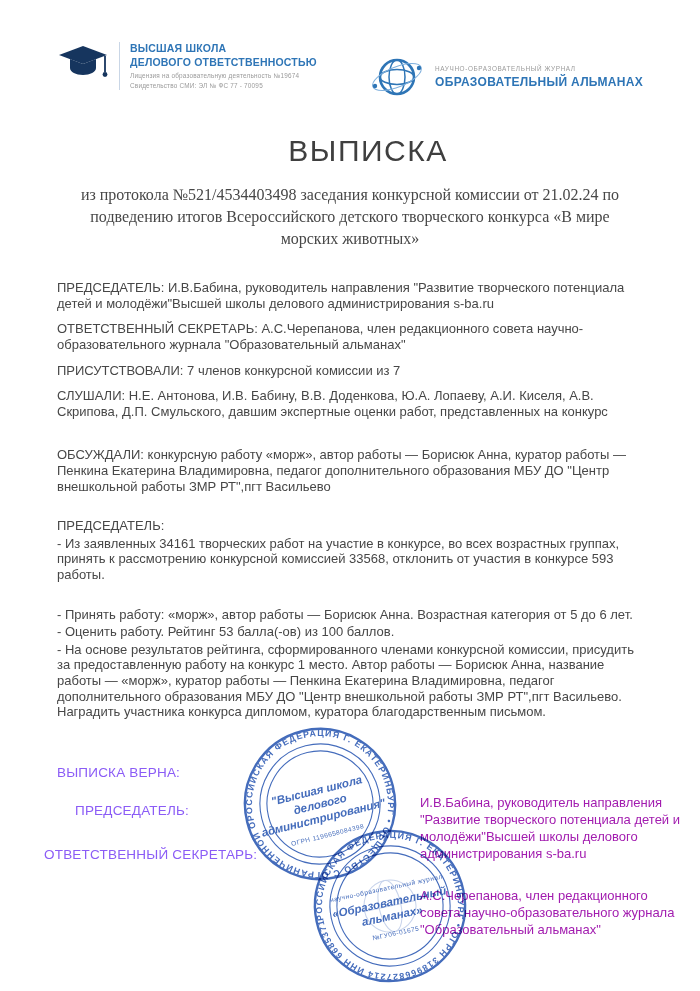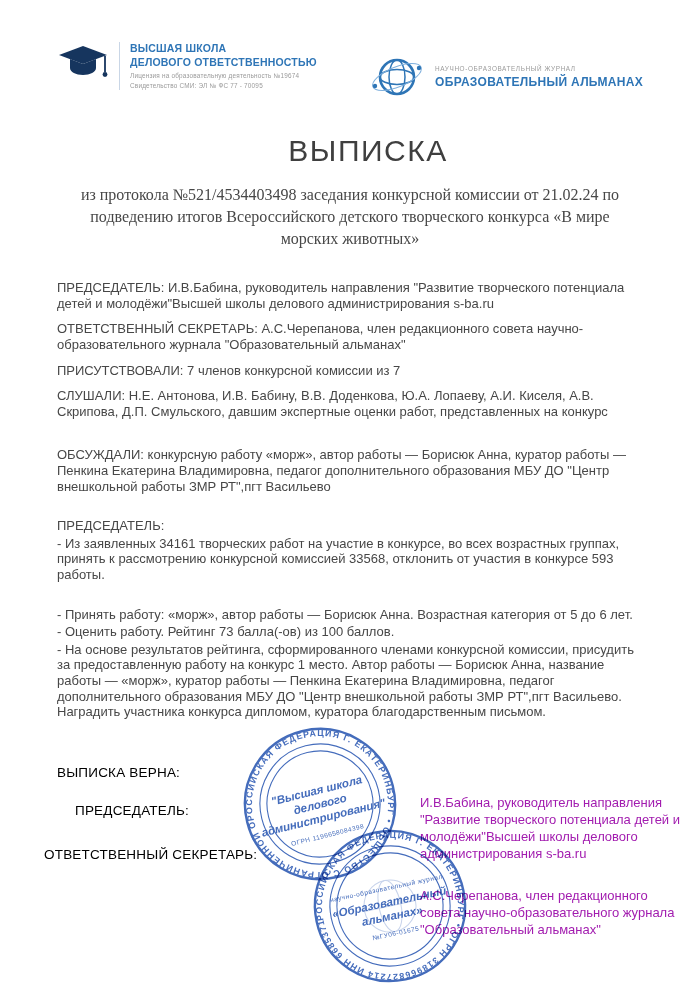--- a/index.html
+++ b/index.html
@@ -22,21 +22,21 @@
   .title { text-align:center; font-size:30px; font-weight:400; color:#3f3f3f; letter-spacing:1.5px; margin-top:28px;padding-left:36px; }
   .intro { margin:16px auto 0; max-width:548px; text-align:center; font-size:16px; line-height:1.38; color:#474747;font-family:Liberation Serif, serif; }
   
   .body { padding:30px 57px 0 57px; }
   .para { font-size:13px; line-height:1.2; margin-bottom:10px; }
   .para.gap-lg { margin-bottom:28px; }
   .para.gap-md { margin-bottom:24px; }
   .para.gap-xs { margin-bottom:2px; }
   .para.gap-after { margin-bottom:24px; }
   
-  .footer-label { position:absolute; font-size:13.5px; color:#000000; letter-spacing:0.2px; }
+  .footer-label { position:absolute; font-size:13.5px; color:#8b5cf6; letter-spacing:0.2px; }
   .verified-label { left:57px; top:765px; }
   .chair-label { left:75px; top:803px; }
   .secretary-label { left:44px; top:847px; }
   .sign-text { position:absolute; left:420px; width:270px; font-size:13px; line-height:1.3; color:#a21caf; }
   .chair-text { top:795px; }
   .secretary-text { top:888px; }
   
   .stamp { position:absolute; mix-blend-mode:multiply; opacity:0.95; }
   .stamp-1 { left:240px; top:724px; transform:rotate(-14deg); }
   .stamp-2 { left:310px; top:826px; transform:rotate(-12deg); }
@@ -92,21 +92,21 @@
 
   <main class="body">
     <p class="para">ПРЕДСЕДАТЕЛЬ: И.В.Бабина, руководитель направления "Развитие творческого потенциала детей и молодёжи"Высшей школы делового администрирования s-ba.ru</p>
     <p class="para">ОТВЕТСТВЕННЫЙ СЕКРЕТАРЬ: А.С.Черепанова, член редакционного совета научно-образовательного журнала "Образовательный альманах"</p>
     <p class="para">ПРИСУТСТВОВАЛИ: 7 членов конкурсной комиссии из 7</p>
     <p class="para gap-lg">СЛУШАЛИ: Н.Е. Антонова, И.В. Бабину, В.В. Доденкова, Ю.А. Лопаеву, А.И. Киселя, А.В. Скрипова, Д.П. Смульского, давшим экспертные оценки работ, представленных на конкурс</p>
     <p class="para gap-md">ОБСУЖДАЛИ: конкурсную работу «морж», автор работы — Борисюк Анна, куратор работы — Пенкина Екатерина Владимировна, педагог дополнительного образования МБУ ДО "Центр внешкольной работы ЗМР РТ",пгт Васильево</p>
     <p class="para gap-xs">ПРЕДСЕДАТЕЛЬ:</p>
     <p class="para gap-after">- Из заявленных 34161 творческих работ на участие в конкурсе, во всех возрастных группах, принять к рассмотрению конкурсной комиссией 33568, отклонить от участия в конкурсе 593 работы.</p>
     <p class="para gap-xs">- Принять работу: «морж», автор работы — Борисюк Анна. Возрастная категория от 5 до 6 лет.</p>
-    <p class="para gap-xs">- Оценить работу. Рейтинг 73 балла(-ов) из 100 баллов.</p>
+    <p class="para gap-xs">- Оценить работу. Рейтинг 53 балла(-ов) из 100 баллов.</p>
     <p class="para">- На основе результатов рейтинга, сформированного членами конкурсной комиссии, присудить за предоставленную работу на конкурс 1 место. Автор работы — Борисюк Анна, название работы — «морж», куратор работы — Пенкина Екатерина Владимировна, педагог дополнительного образования МБУ ДО "Центр внешкольной работы ЗМР РТ",пгт Васильево. Наградить участника конкурса дипломом, куратора благодарственным письмом.</p>
   </main>
 
   <div class="footer-label verified-label">ВЫПИСКА ВЕРНА:</div>
   <div class="footer-label chair-label">ПРЕДСЕДАТЕЛЬ:</div>
   <div class="sign-text chair-text">И.В.Бабина, руководитель направления "Развитие творческого потенциала детей и молодёжи"Высшей школы делового администрирования s-ba.ru</div>
   <div class="footer-label secretary-label">ОТВЕТСТВЕННЫЙ СЕКРЕТАРЬ:</div>
   <div class="sign-text secretary-text">А.С.Черепанова, член редакционного совета научно-образовательного журнала "Образовательный альманах"</div>
 
   <svg class="stamp stamp-1" width="160" height="160" viewBox="0 0 160 160">

